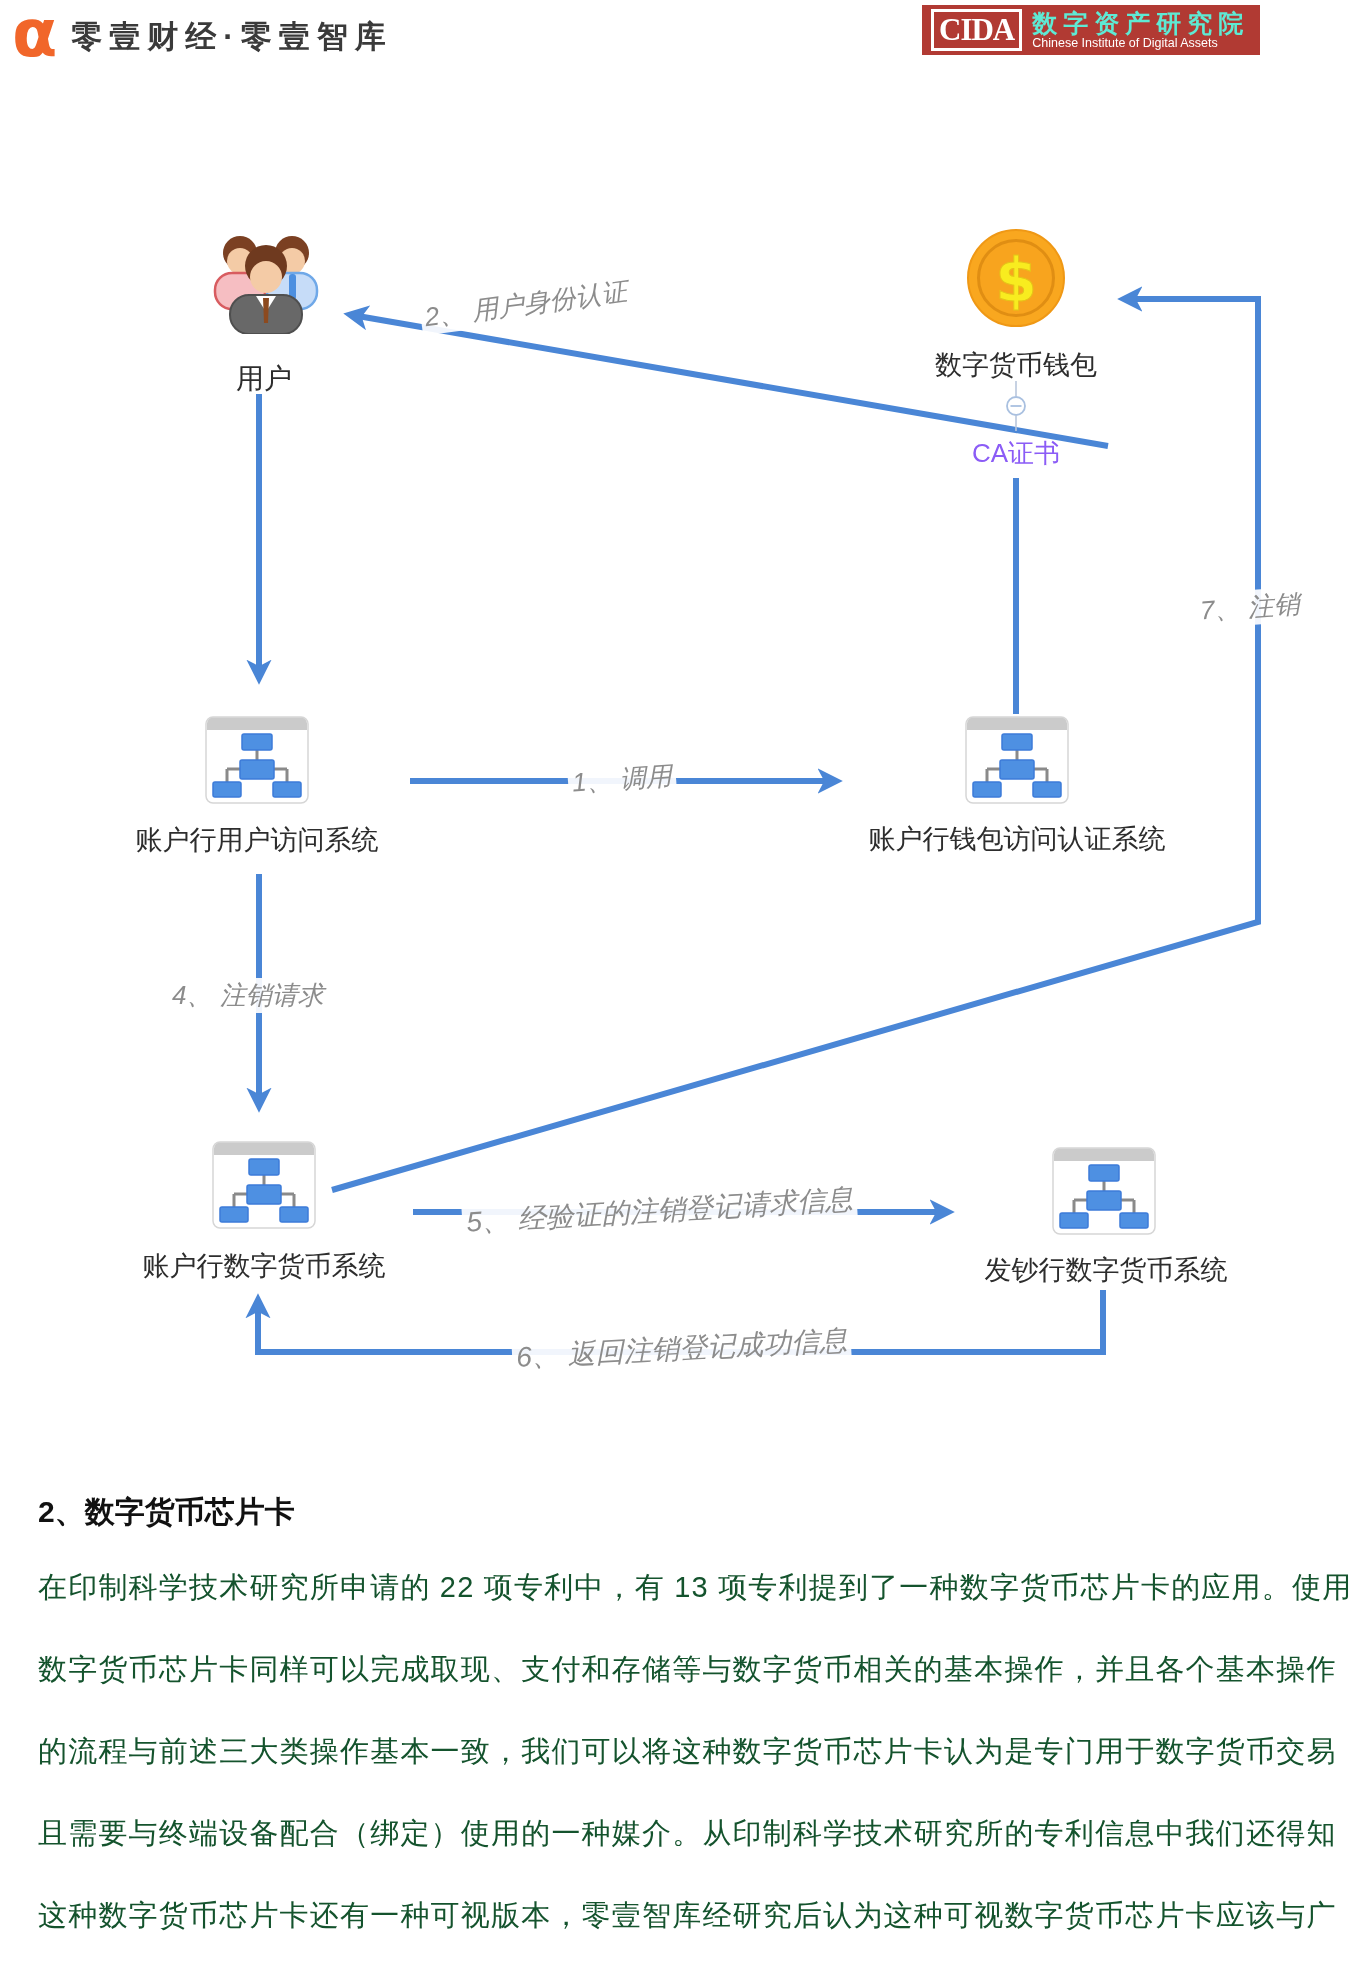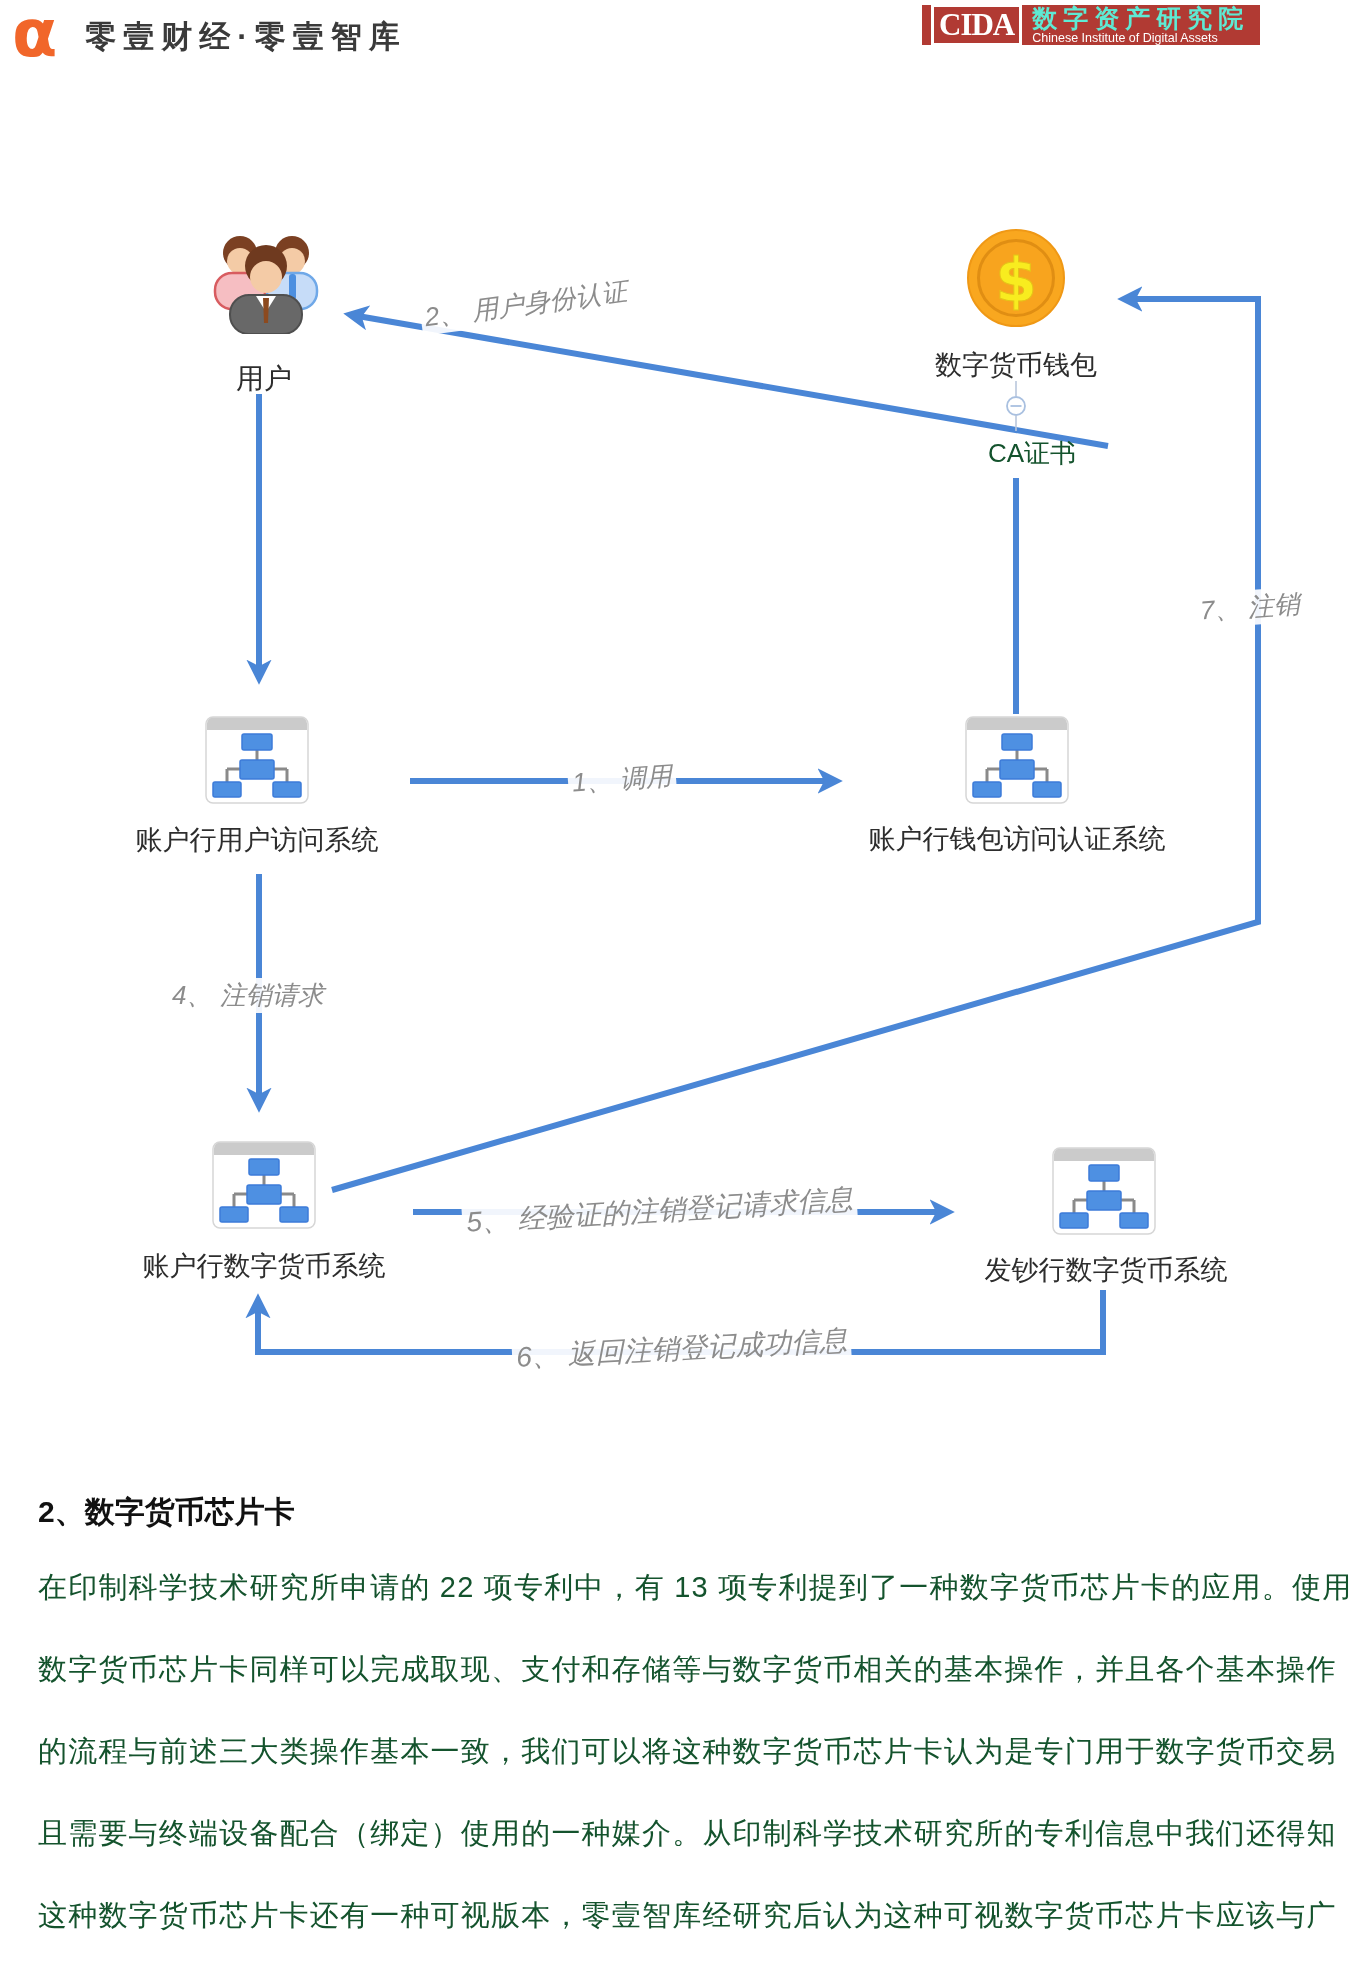--- a/index.html
+++ b/index.html
@@ -3,22 +3,22 @@
 <meta charset="utf-8">
 <style>
   html,body{margin:0;padding:0;}
   body{
     width:1364px;height:1961px;position:relative;background:#ffffff;
     font-family:"Liberation Sans",sans-serif;overflow:hidden;
   }
   
   .hdr-left{position:absolute;left:12px;top:4px;display:flex;align-items:center;}
   .alpha{font-family:"DejaVu Sans",sans-serif;font-weight:bold;font-size:66px;line-height:60px;color:#F1662A;}
-  .brand{margin-left:28px;font-weight:bold;font-size:31px;color:#3A3A3A;letter-spacing:7px;margin-top:6px;}
-  .hdr-right{position:absolute;left:922px;top:5px;width:338px;height:40px;background:#B13A33;
+  .brand{margin-left:14px;font-weight:bold;font-size:31px;color:#3A3A3A;letter-spacing:7px;margin-top:6px;}
+  .hdr-right{position:absolute;left:922px;top:5px;width:338px;height:50px;background:#B13A33;
     display:flex;align-items:center;padding:0 9px;box-sizing:border-box;}
   .cida-box{border:3px solid #ffffff;color:#ffffff;font-family:"Liberation Serif",serif;
     font-weight:bold;font-size:31px;letter-spacing:-1px;padding:0 5px;line-height:36px;}
   .cida-col{margin-left:10px;display:flex;flex-direction:column;}
   .cida-cn{color:#5eead4;font-weight:bold;font-size:25px;letter-spacing:6px;line-height:26px;white-space:nowrap;}
   .cida-en{color:#ffffff;font-size:12.5px;line-height:15px;white-space:nowrap;}
   
   .diagram{position:absolute;left:0;top:0;width:1364px;height:1470px;}
   .arrows{position:absolute;left:0;top:0;z-index:1;}
   .icon-abs{position:absolute;z-index:2;}
@@ -133,21 +133,21 @@
     <path d="M8,1.5 h88 a6,6 0 0 1 6,6 V14 H2 V7.5 a6,6 0 0 1 6,-6 z" fill="#CBCBCB"></path>
     <path d="M52,32 V45 M22,53 H36 M68,53 H82 M22,53 V67 M82,53 V67" stroke="#8A8A8A" stroke-width="3" fill="none"></path>
     <rect x="37" y="18" width="30" height="16" rx="2" fill="#4E90E2" stroke="#3C7BD9" stroke-width="1.5"></rect>
     <rect x="35" y="44" width="34" height="19" rx="2" fill="#4E90E2" stroke="#3C7BD9" stroke-width="1.5"></rect>
     <rect x="8" y="66" width="28" height="15" rx="2" fill="#4E90E2" stroke="#3C7BD9" stroke-width="1.5"></rect>
     <rect x="68" y="66" width="28" height="15" rx="2" fill="#4E90E2" stroke="#3C7BD9" stroke-width="1.5"></rect>
   </svg>
 
   <span class="nlabel" style="left:264px;top:360px;font-size:28px;">用户</span>
   <span class="nlabel" style="left:1016px;top:347px;">数字货币钱包</span>
-  <span class="nlabel" style="left:1016px;top:436px;font-size:26px;color:#14532d;margin-left:16px;">CA证书</span>
+  <span class="nlabel" style="left:1016px;top:436px;font-size:26px;color:#8b5cf6;">CA证书</span>
   <span class="nlabel" style="left:257px;top:822px;">账户行用户访问系统</span>
   <span class="nlabel" style="left:1017px;top:821px;">账户行钱包访问认证系统</span>
   <span class="nlabel" style="left:264px;top:1248px;">账户行数字货币系统</span>
   <span class="nlabel" style="left:1106px;top:1252px;">发钞行数字货币系统</span>
 
   <span class="elabel" style="left:420px;top:287px;transform:rotate(-7.5deg);">2、 用户身份认证</span>
   <span class="elabel" style="left:568px;top:762px;transform:rotate(-4deg);">1、 调用</span>
   <span class="elabel" style="left:168px;top:978px;">4、 注销请求</span>
   <span class="elabel" style="left:462px;top:1192px;font-size:28px;transform:rotate(-3.5deg);">5、 经验证的注销登记请求信息</span>
   <span class="elabel" style="left:512px;top:1330px;font-size:28px;transform:rotate(-3deg);">6、 返回注销登记成功信息</span>

